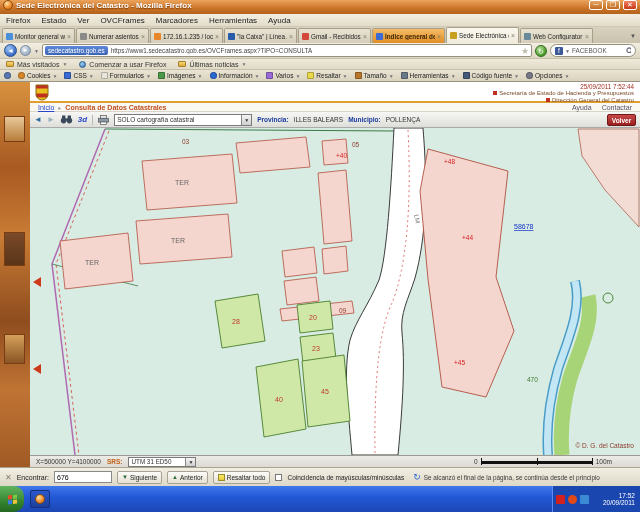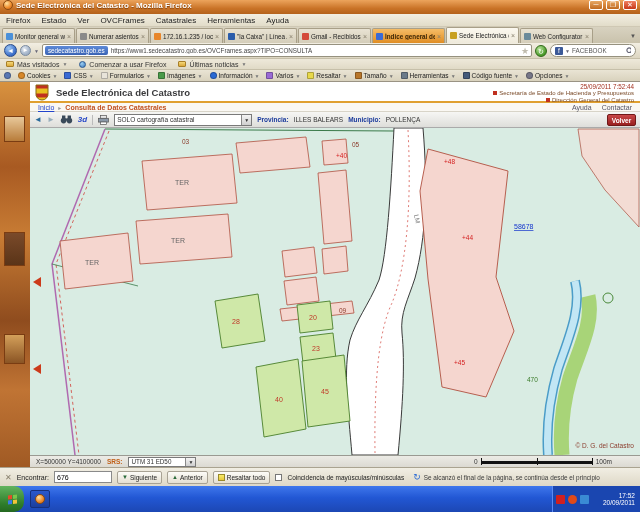--- a/index.html
+++ b/index.html
@@ -142,21 +142,21 @@
     <span class="winbtn min">─</span>
     <span class="winbtn max">❐</span>
     <span class="winbtn close">✕</span>
   </div>
 
   <div id="menubar" class="abs">
     <span>Firefox</span>
     <span>Estado</span>
     <span>Ver</span>
     <span>OVCFrames</span>
-    <span>Catastrales</span>
+    <span>Marcadores</span>
     <span>Herramientas</span>
     <span>Ayuda</span>
   </div>
 
   <div id="tabbar" class="abs">
     <div class="tab">
       <span class="fav" style="background:#4a90d9"></span>
       <span class="lbl">Monitor general w...</span>
       <span class="x">×</span>
     </div>
@@ -310,21 +310,20 @@
               <path d="M1,1 h12 v8 a6,6 0 0 1 -6,7 a6,6 0 0 1 -6,-7 Z"></path>
             </clipPath>
           </defs>
         <g clip-path="url(#sh)">
           <rect x="0" y="0" width="15" height="17" fill="#e8c020"></rect>
           <rect x="0" y="0" width="15" height="4.5" fill="#c03020"></rect>
           <rect x="0" y="9.5" width="15" height="4" fill="#c03020"></rect>
         </g>
         <path d="M1,1 h12 v8 a6,6 0 0 1 -6,7 a6,6 0 0 1 -6,-7 Z" fill="none" stroke="#8a6a10"></path>
       </svg>
-      <div id="sitetitle">Sede Electrónica del Catastro</div>
       <div id="hdatetime">25/09/2011 7:52:44</div>
       <div class="orgline" style="top:8px">
         <span class="redsq"></span>
         <span>Secretaría de Estado de Hacienda y Presupuestos</span>
       </div>
       <div class="orgline" style="top:14.5px">
         <span class="redsq"></span>
         <span>Dirección General del Catastro</span>
       </div>
     </div>

